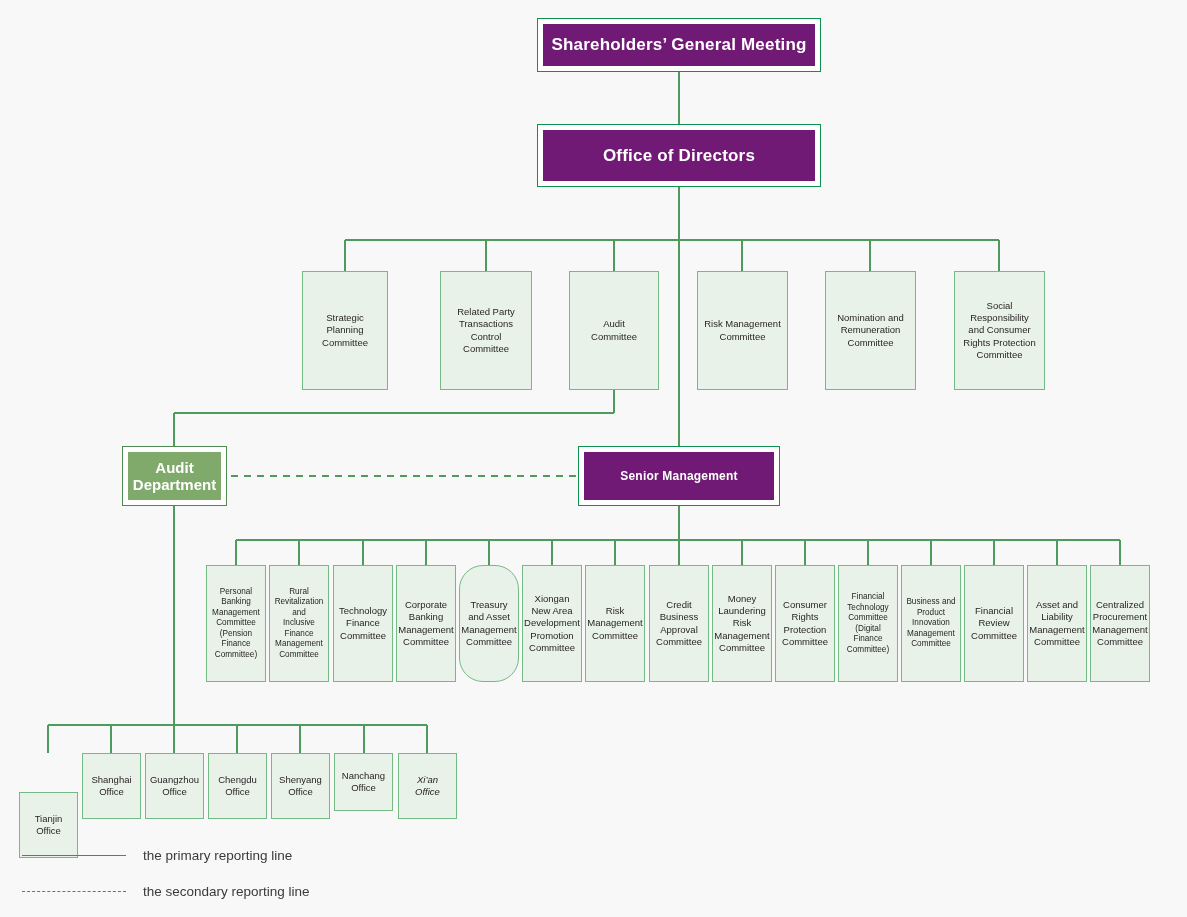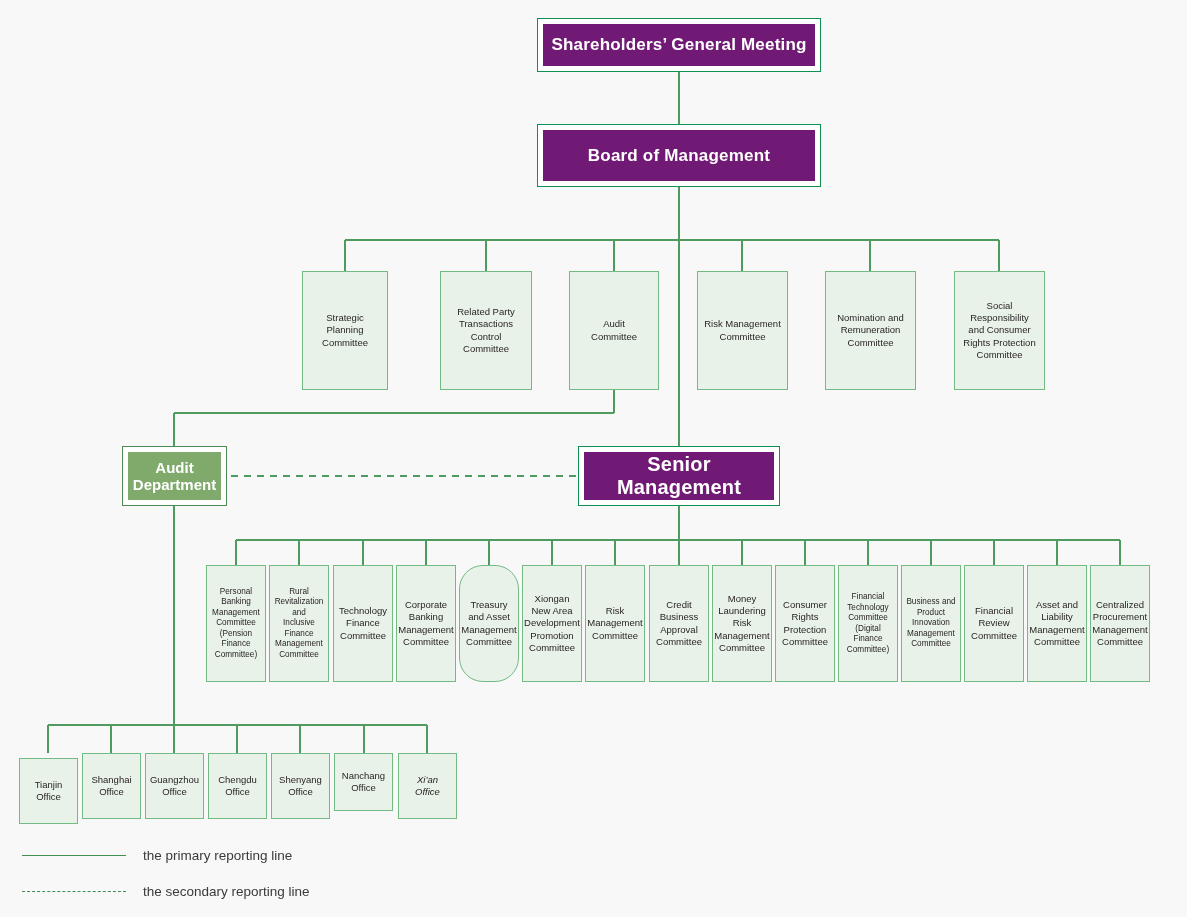--- a/index.html
+++ b/index.html
@@ -72,21 +72,21 @@
   
   .node.light {
     background: #e9f2e9;
     border: 1.5px solid #74ba85;
     color: #231f20;
     line-height: 1.28;
     padding: 2px;
   }
   .t-sgm { font-size: 17px; }
   .t-bod { font-size: 17px; }
-  .t-sm  { font-size: 20px; }
+  .t-sm  { font-size: 12px; }
   .t-aud { font-size: 15px; }
   .t-cmt { font-size: 9.5px; }
   .t-sub { font-size: 8.2px; }
   .t-off { font-size: 9.5px; }
   .legend-row {
     position: absolute;
     display: flex;
     align-items: center;
   }
   .legend-line-solid {
@@ -161,21 +161,21 @@
     </g>
 
     <line x1="231" y1="476" x2="578" y2="476" stroke="#4e9a5f" stroke-width="1.6" stroke-dasharray="7 6" shape-rendering="crispEdges"></line>
   </svg>
 
   <div class="node primary" style="left:537px; top:18px; width:284px; height:54px;">
     <div class="inner t-sgm">Shareholders’ General Meeting</div>
   </div>
 
   <div class="node primary" style="left:537px; top:124px; width:284px; height:63px;">
-    <div class="inner t-bod">Board of Management</div>
+    <div class="inner t-bod">Office of Directors</div>
   </div>
 
   <div class="node light multiline" style="left:302px; top:271px; width:86px; height:119px;">
     <span class="t-cmt">Strategic<br>Planning<br>Committee</span>
   </div>
   <div class="node light multiline" style="left:440px; top:271px; width:92px; height:119px;">
     <span class="t-cmt">Related Party<br>Transactions<br>Control<br>Committee</span>
   </div>
   <div class="node light multiline" style="left:569px; top:271px; width:90px; height:119px;">
     <span class="t-cmt">Audit<br>Committee</span>
@@ -237,21 +237,21 @@
   <div class="node light multiline" style="left:964px; top:565px; width:60px; height:117px;">
     <span class="t-cmt">Financial<br>Review<br>Committee</span>
   </div>
   <div class="node light multiline" style="left:1027px; top:565px; width:60px; height:117px;">
     <span class="t-cmt">Asset and<br>Liability<br>Management<br>Committee</span>
   </div>
   <div class="node light multiline" style="left:1090px; top:565px; width:60px; height:117px;">
     <span class="t-cmt">Centralized<br>Procurement<br>Management<br>Committee</span>
   </div>
 
-  <div class="node light multiline" style="left:19px; top:758px; width:59px; height:66px;">
+  <div class="node light multiline" style="left:19px; top:792px; width:59px; height:66px;">
     <span class="t-off">Tianjin<br>Office</span>
   </div>
   <div class="node light multiline" style="left:82px; top:753px; width:59px; height:66px;">
     <span class="t-off">Shanghai<br>Office</span>
   </div>
   <div class="node light multiline" style="left:145px; top:753px; width:59px; height:66px;">
     <span class="t-off">Guangzhou<br>Office</span>
   </div>
   <div class="node light multiline" style="left:208px; top:753px; width:59px; height:66px;">
     <span class="t-off">Chengdu<br>Office</span>

